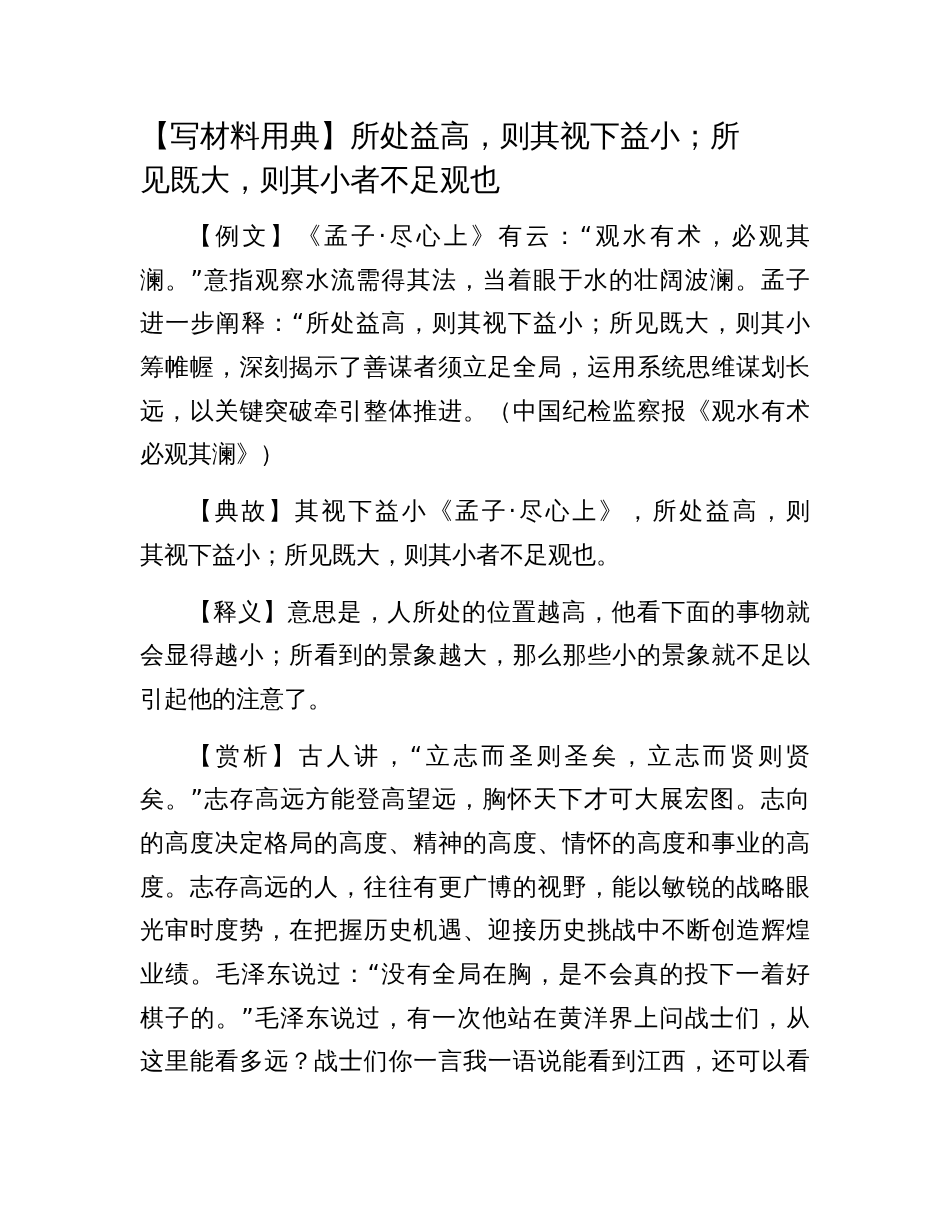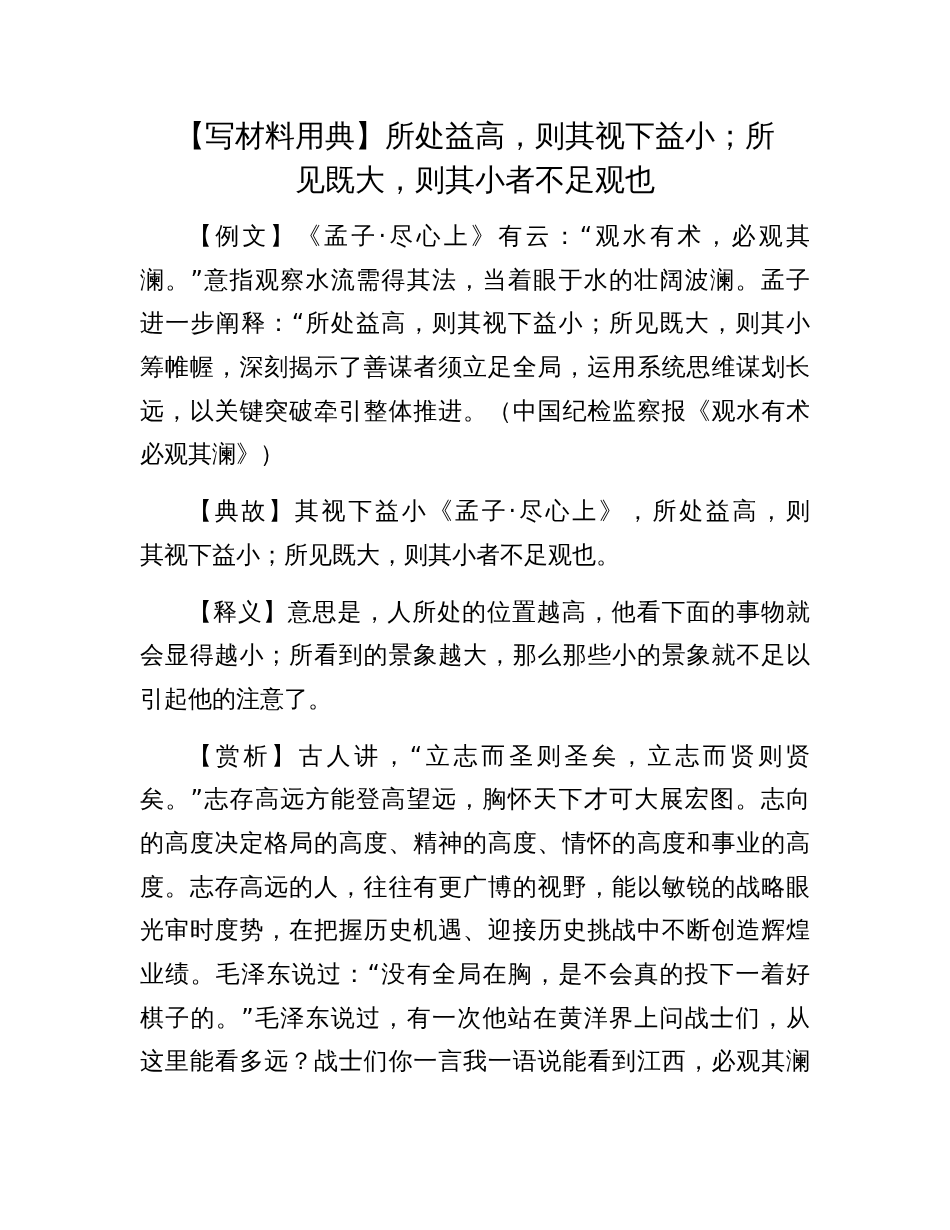--- a/index.html
+++ b/index.html
@@ -20,21 +20,20 @@
     left: 0;
     top: 0;
     width: 950px;
     height: 1230px;
     background: #ffffff;
   }
   .title {
     position: absolute;
     left: 140px;
     width: 670px;
-    text-align: center;
     font-size: 30px;
     line-height: 44px;
     top: 114px;
     font-weight: normal;
     margin: 0;
   }
   .title .tline {
     display: block;
     white-space: nowrap;
   }
@@ -96,17 +95,17 @@
     </div>
 
     <div class="para">
       <span class="line first">【赏析】古人讲，“立志而圣则圣矣，立志而贤则贤</span>
       <span class="line">矣。”志存高远方能登高望远，胸怀天下才可大展宏图。志向</span>
       <span class="line">的高度决定格局的高度、精神的高度、情怀的高度和事业的高</span>
       <span class="line">度。志存高远的人，往往有更广博的视野，能以敏锐的战略眼</span>
       <span class="line">光审时度势，在把握历史机遇、迎接历史挑战中不断创造辉煌</span>
       <span class="line">业绩。毛泽东说过：“没有全局在胸，是不会真的投下一着好</span>
       <span class="line">棋子的。”毛泽东说过，有一次他站在黄洋界上问战士们，从</span>
-      <span class="line">这里能看多远？战士们你一言我一语说能看到江西，必观其澜</span>
+      <span class="line">这里能看多远？战士们你一言我一语说能看到江西，还可以看</span>
     </div>
 
   </div>
 </div>
 
 </body></html>

